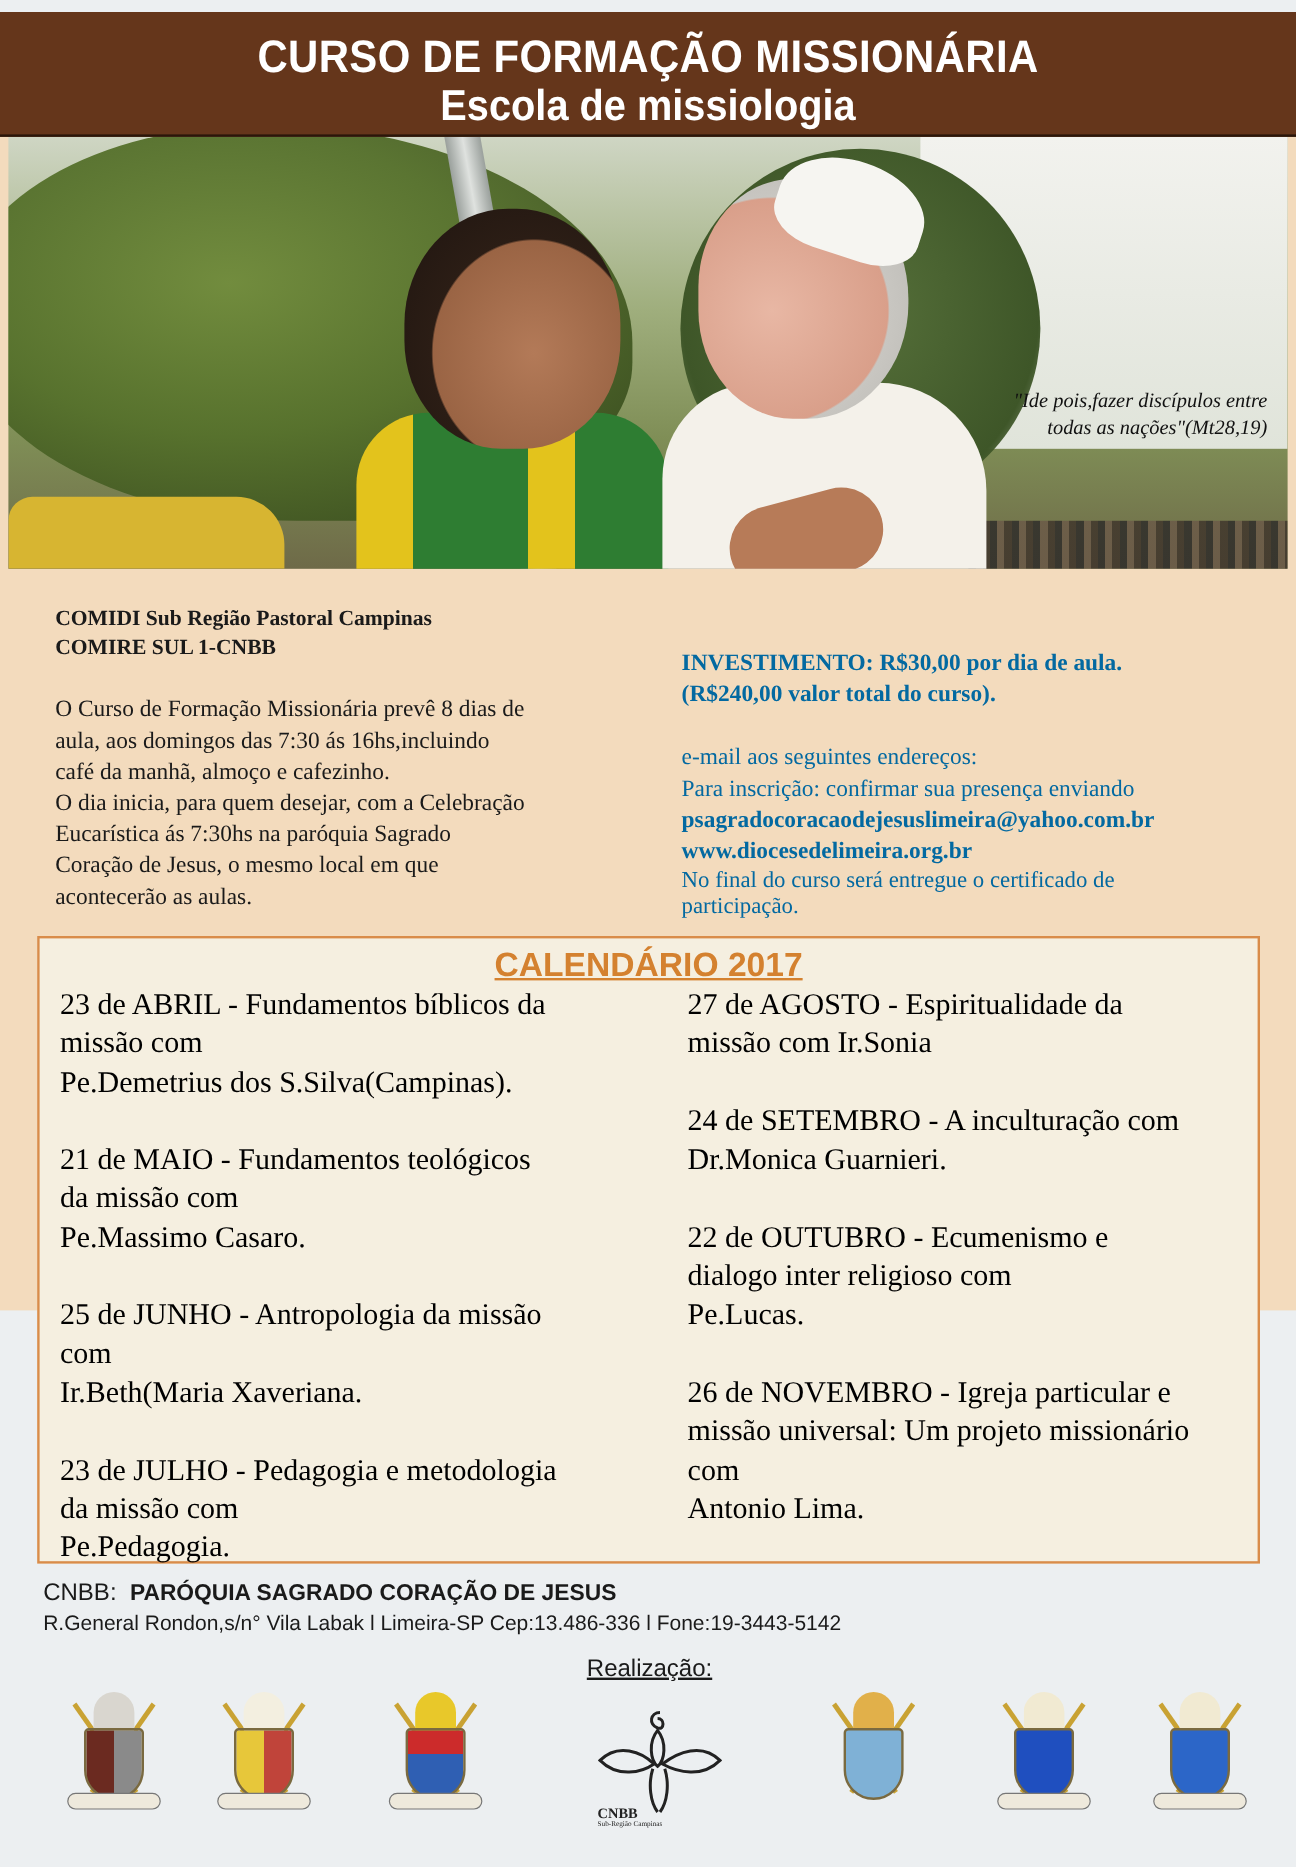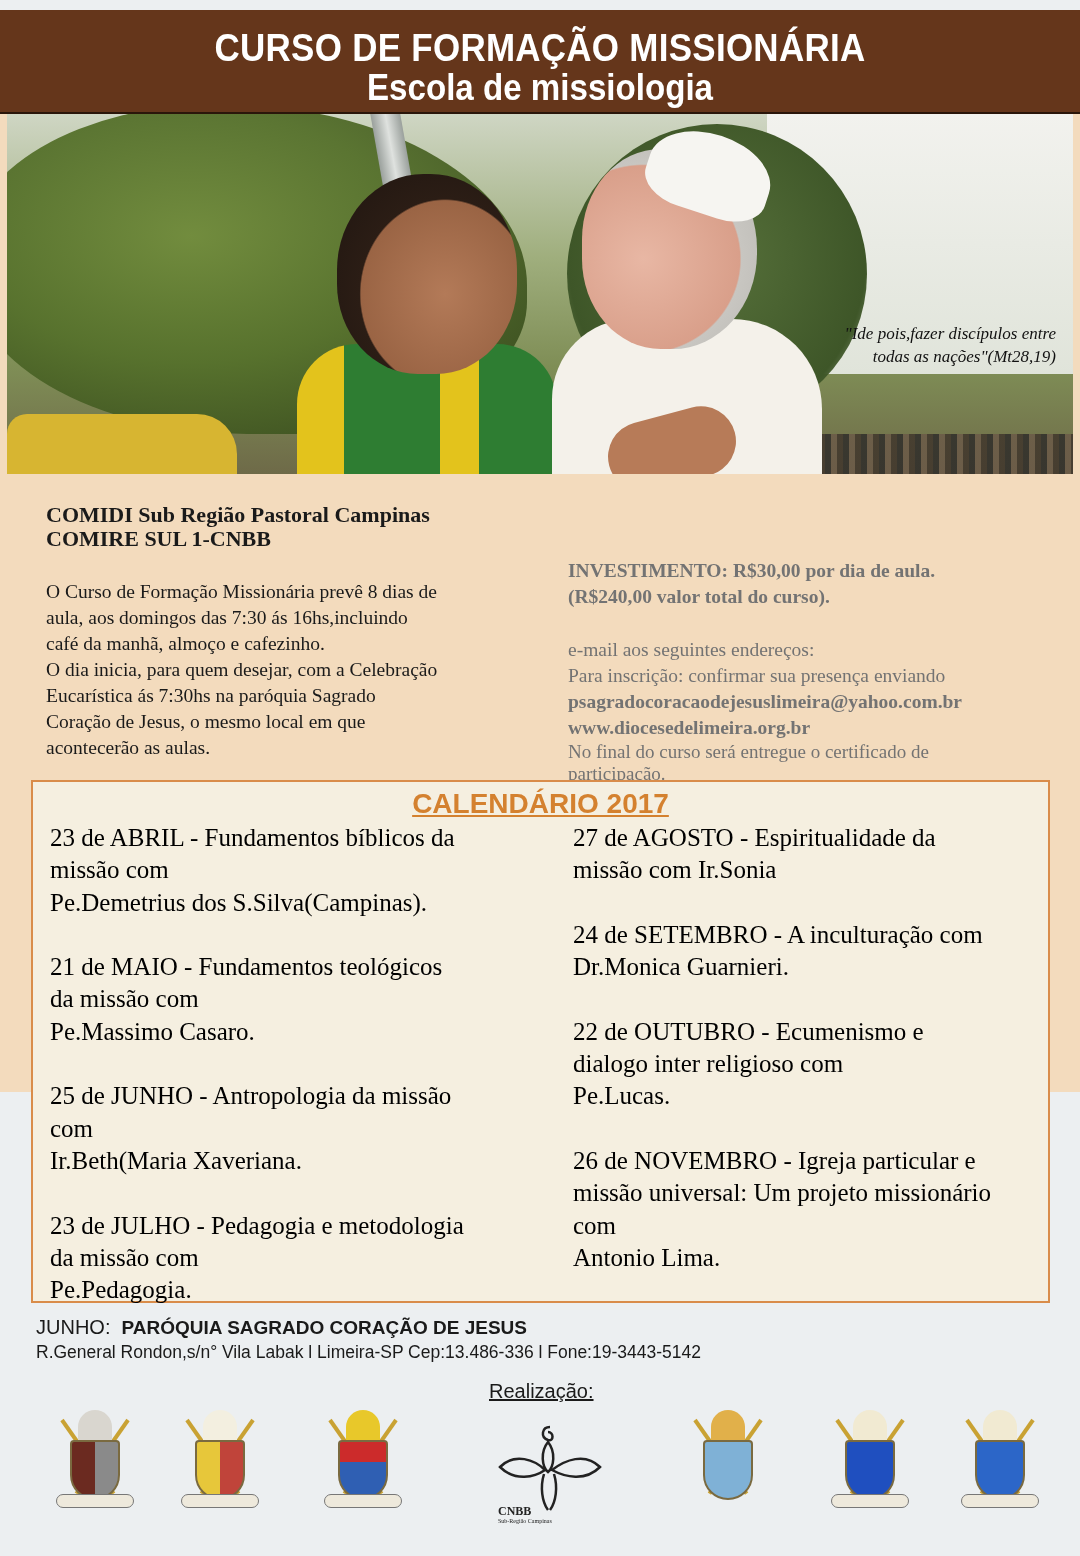--- a/index.html
+++ b/index.html
@@ -20,23 +20,23 @@
   .photo .pole { position: absolute; left: 395px; top: 0; width: 30px; height: 360px; background: linear-gradient(90deg,#9aa09c,#dfe2df,#9aa09c); transform: skewX(10deg); }
   .photo .boy-head { position: absolute; left: 330px; top: 60px; width: 180px; height: 200px; border-radius: 48% 48% 45% 45%; background: radial-gradient(ellipse at 60% 60%, #b37a58 0%, #9a6444 55%, #2b1d15 56%, #1f1510 100%); }
   .photo .boy-shirt { position: absolute; left: 290px; top: 230px; width: 260px; height: 140px; border-radius: 60px 60px 0 0; background: linear-gradient(90deg, #e3c31c 0 18%, #2e7d32 18% 55%, #e3c31c 55% 70%, #2e7d32 70%); }
   .photo .pope-body { position: absolute; left: 545px; top: 205px; width: 270px; height: 170px; border-radius: 80px 90px 0 0; background: #f4f1ea; }
   .photo .pope-head { position: absolute; left: 575px; top: 35px; width: 175px; height: 200px; border-radius: 45% 50% 48% 45%; background: radial-gradient(ellipse at 35% 55%, #e8b7a4 0%, #d99f8a 60%, #c8c6c1 61%, #b7b5b0 100%); }
   .photo .zucchetto { position: absolute; left: 640px; top: 20px; width: 125px; height: 80px; border-radius: 60% 60% 40% 40%; background: #f6f5f1; transform: rotate(18deg); }
   .photo .hand { position: absolute; left: 600px; top: 300px; width: 130px; height: 70px; border-radius: 40px; background: #b77b58; transform: rotate(-15deg); }
   .quote { position: absolute; right: 17px; top: 208px; width: 300px; text-align: right; font-style: italic; font-size: 17px; line-height: 23px; color: #111; z-index: 2; }
 
   .info-left { position: absolute; left: 46px; top: 493px; width: 500px; font-size: 19.5px; line-height: 26px; color: #1a1a1a; }
-  .info-left .org { font-weight: bold; font-size: 22px; line-height: 24px; }
+  .info-left .org { font-weight: bold; font-size: 18px; line-height: 24px; }
   .info-left .desc { margin-top: 28px; }
-  .info-right { position: absolute; left: 568px; top: 548px; width: 500px; font-size: 19.5px; line-height: 26px; color: #737373; }
+  .info-right { position: absolute; left: 568px; top: 530px; width: 500px; font-size: 19.5px; line-height: 26px; color: #0369a1; }
   .info-right .invest { font-weight: bold; }
   .info-right .reg { margin-top: 27px; }
   .info-right .mail { font-weight: bold; }
   .info-right .note { font-size: 19px; line-height: 22px; }
 
   .calendar { position: absolute; left: 31px; top: 770px; width: 1019px; height: 523px; background: #f5efe0; border: 2px solid #d98c4a; }
   .cal-title { position: absolute; left: 0; right: 0; top: 6px; text-align: center; font-family: "Liberation Sans", sans-serif; font-weight: bold; font-size: 28px; color: #d4812f; }
   .cal-title span { text-decoration: underline; }
   .cal-col { position: absolute; top: 40px; font-size: 25px; line-height: 32.3px; color: #000000; }
   .cal-col.left { left: 17px; width: 490px; }
@@ -168,21 +168,21 @@
         <span class="ln">26 de NOVEMBRO - Igreja particular e</span>
         <span class="ln">missão universal: Um projeto missionário</span>
         <span class="ln">com</span>
         <span class="ln">Antonio Lima.</span>
       </div>
     </div>
   </div>
 
   <div class="local">
     <div class="l1">
-      <span>JUNHO:</span>&nbsp;
+      <span>CNBB:</span>&nbsp;
       <b>PARÓQUIA SAGRADO CORAÇÃO DE JESUS</b>
     </div>
     <div class="l2">R.General Rondon,s/n° Vila Labak l  Limeira-SP  Cep:13.486-336 l Fone:19-3443-5142</div>
   </div>
 
   <div class="realizacao">Realização:</div>
 
   <div class="logos">
     <div class="crest" style="left:50px;">
       <div class="staff"></div>

